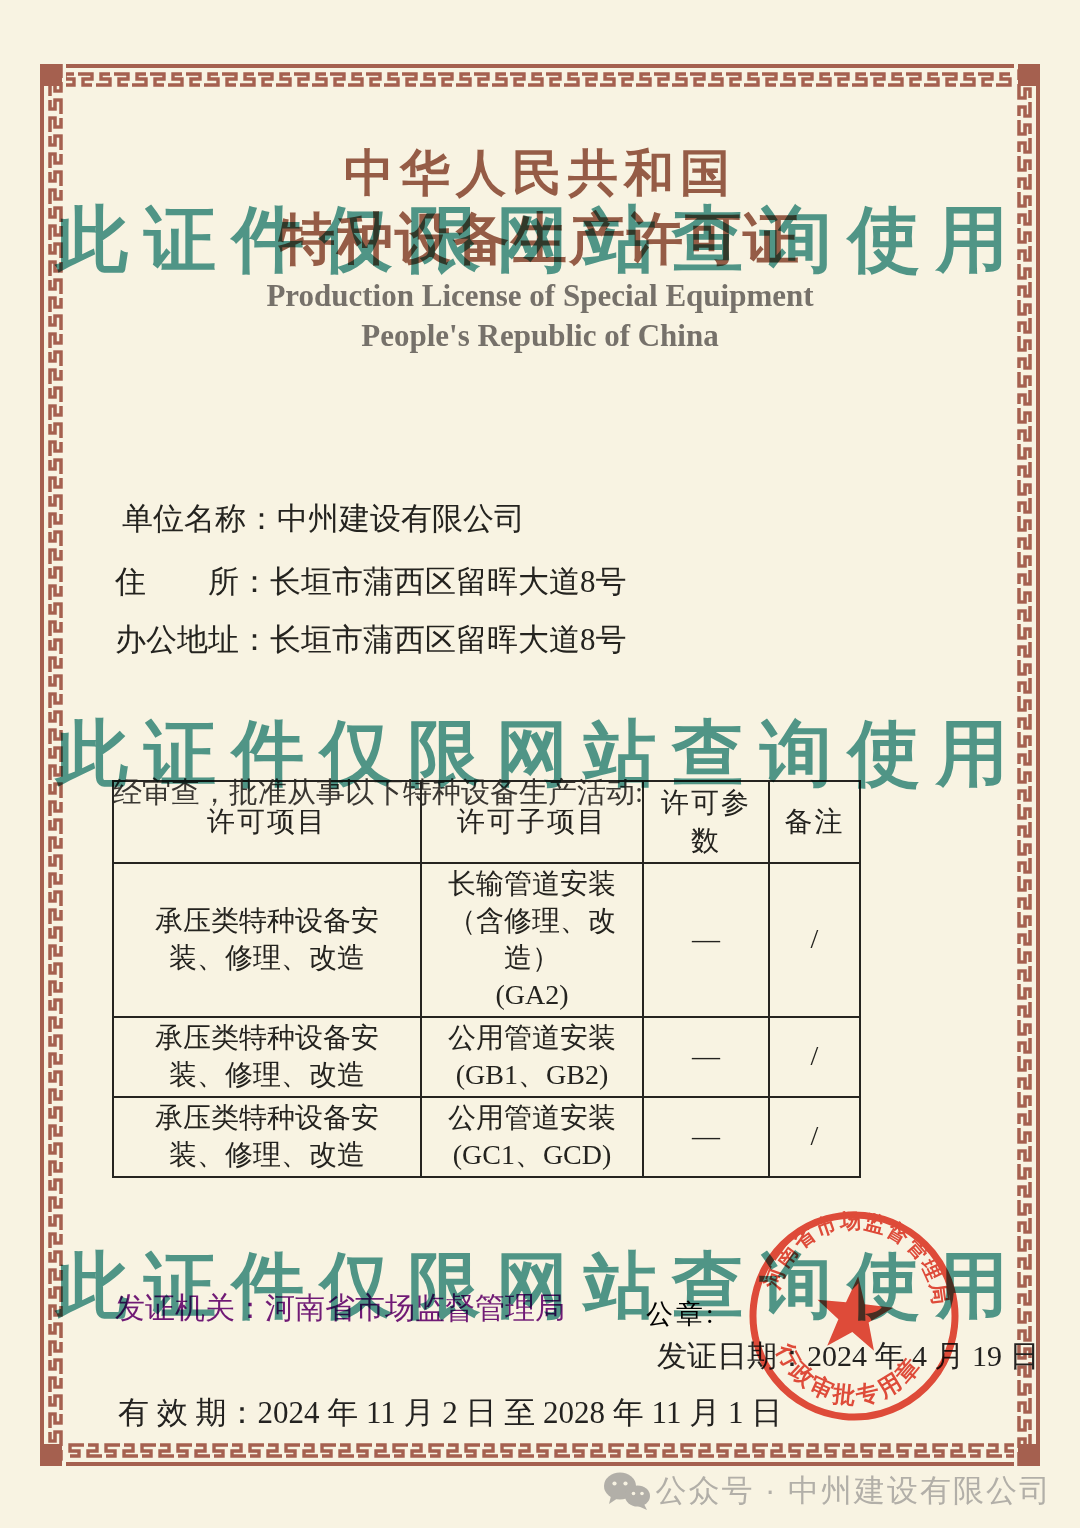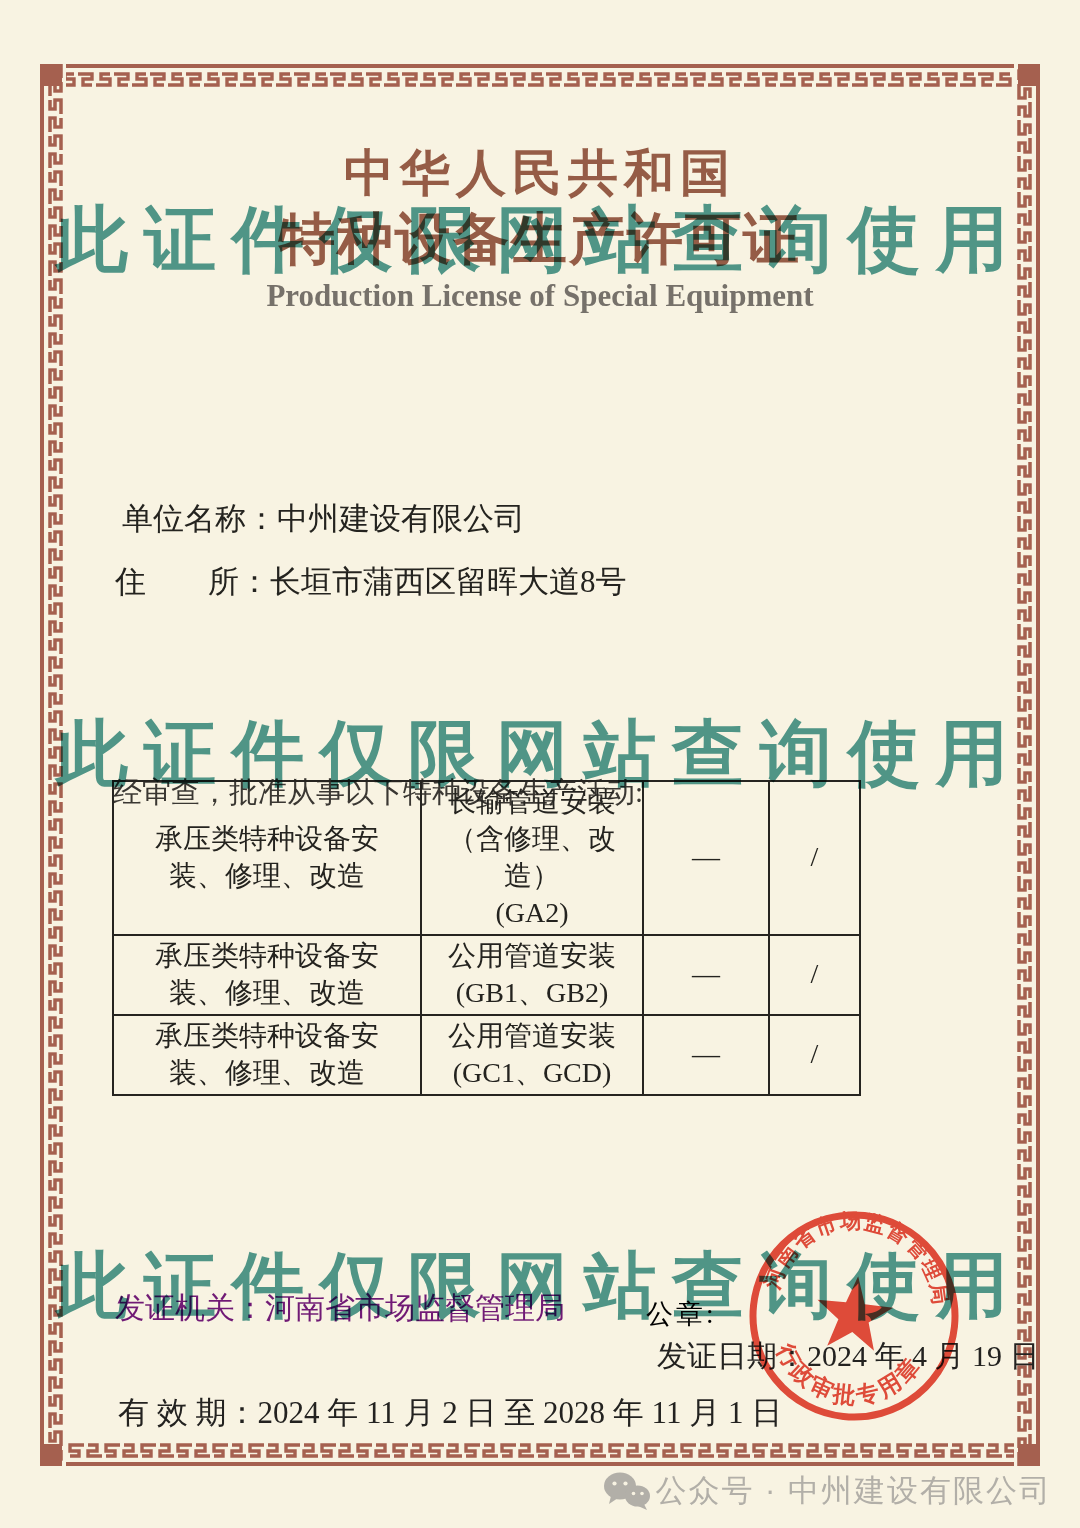--- a/index.html
+++ b/index.html
@@ -85,39 +85,49 @@
     <rect x="978" y="0" width="22" height="22" fill="#a5604f"></rect>
     <rect x="0" y="1380" width="22" height="22" fill="#a5604f"></rect>
     <rect x="978" y="1380" width="22" height="22" fill="#a5604f"></rect>
   </svg>
 
   <div class="content">
 
     <div class="title-cn title-cn-1">中华人民共和国</div>
     <div class="title-cn title-cn-2">特种设备生产许可证</div>
     <div class="title-en title-en-1">Production License of Special Equipment</div>
+    <div class="title-en title-en-2">People's Republic of China</div>
 
 
     <div class="info-line info-unit">
       <span>单位名称：</span><span>中州建设有限公司</span>
     </div>
     <div class="info-line info-residence">
       <span>住　　所：</span><span>长垣市蒲西区留晖大道8号</span>
+    </div>
+    <div class="info-line info-office">
+      <span>办公地址：</span><span>长垣市蒲西区留晖大道8号</span>
     </div>
 
     <div class="approval-line">经审查，批准从事以下特种设备生产活动:</div>
 
     <table class="lic">
       <colgroup>
         <col class="col-item">
           <col class="col-sub">
           <col class="col-param">
           <col class="col-remark">
       </colgroup>
       <tbody>
+          <tr>
+        <th>许可项目</th>
+        <th>许可子项目</th>
+        <th>许可参数</th>
+        <th>备注</th>
+      </tr>
       <tr class="r1">
         <td>承压类特种设备安装、修理、改造</td>
         <td class="pre">长输管道安装
 （含修理、改造）
 (GA2)</td>
         <td class="dash-cell">—</td>
         <td>/</td>
       </tr>
       <tr class="r2">
         <td>承压类特种设备安装、修理、改造</td>

